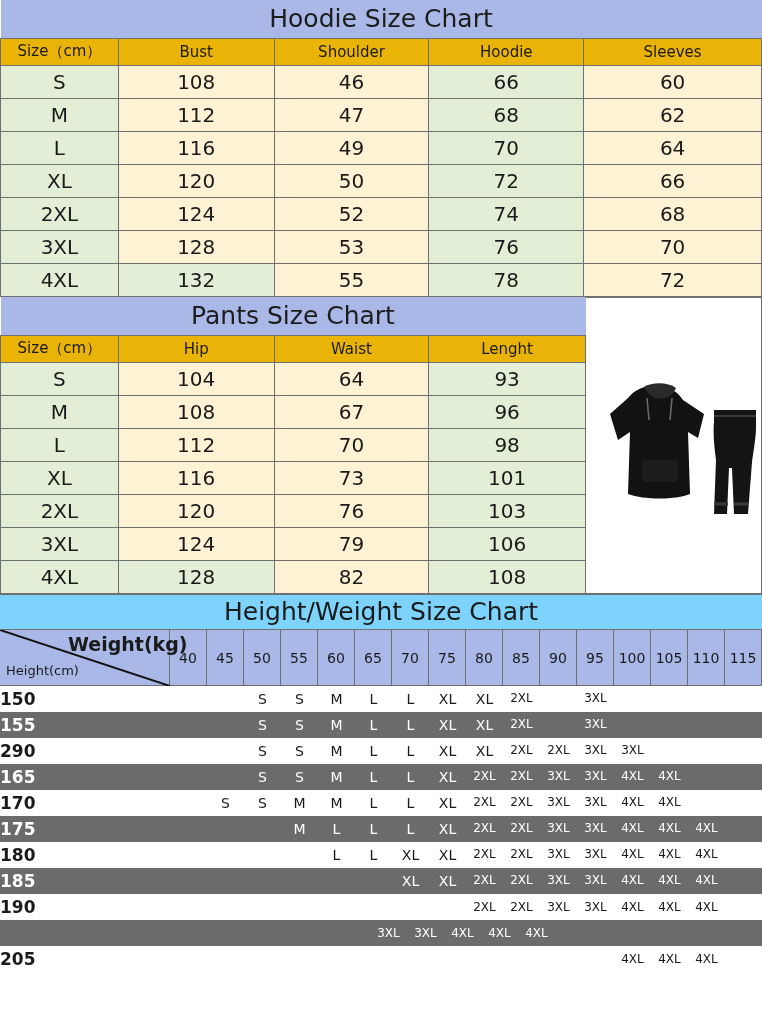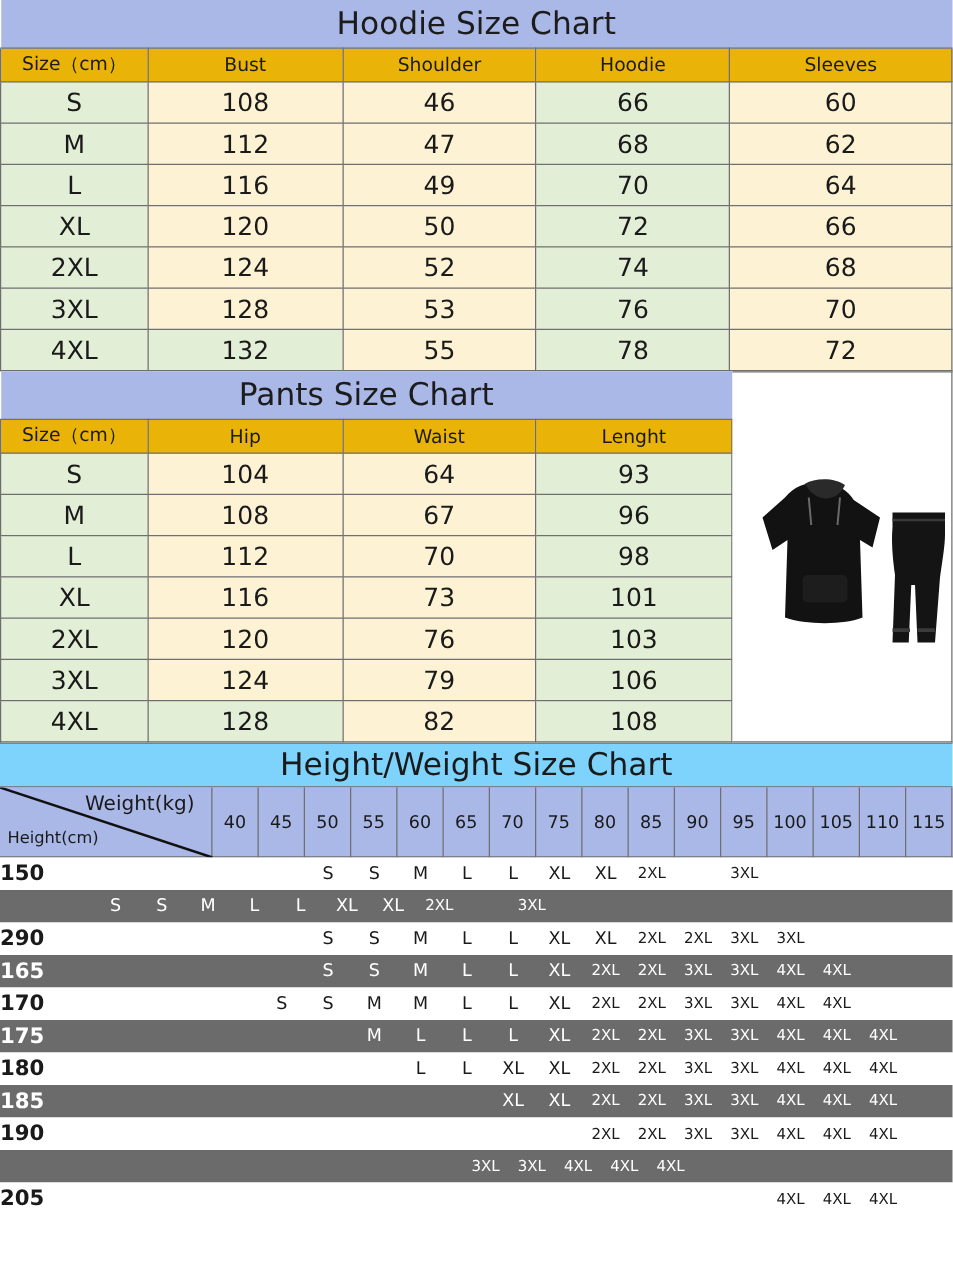--- a/index.html
+++ b/index.html
@@ -4,21 +4,21 @@
 <style>
   * { box-sizing: border-box; }
   html, body { margin:0; padding:0; }
   body {
     width: 762px; height: 1020px;
     font-family: "DejaVu Sans", sans-serif;
     background: #ffffff;
     color: #1a1a1a;
     overflow: hidden;
   }
-  .page { position: relative; width: 762px; height: 1020px; }
+  .page { position: relative; width: 762px; height: 1020px; border-radius: 30px; }
 
   
   table { border-collapse: collapse; width: 100%; }
   td, th { border: 1px solid #6f6f6f; text-align: center; font-weight: normal; }
 
   
   .hoodie-wrap { width: 762px; }
   .title-row td {
     background: #aab8e8;
     font-size: 25px;
@@ -67,21 +67,21 @@
     padding: 2px 0 3px 0;
     border: 1px solid #6f6f6f;
     border-left: none; border-right: none;
   }
   .hw-head { position: relative; height: 56px; background: #aab8e8; border-bottom: 1px solid #6f6f6f; }
   .hw-head .corner {
     position:absolute; left:0; top:0; width:170px; height:56px;
     border-right: 1px solid #6f6f6f;
   }
   .hw-head .corner svg { position:absolute; left:0; top:0; }
-  .hw-head .wlabel { position:absolute; left:68px; top:3px; font-size:16px; font-weight:normal; }
+  .hw-head .wlabel { position:absolute; left:68px; top:3px; font-size:19px; font-weight:bold; }
   .hw-head .hlabel { position:absolute; left:6px; top:33px; font-size:13px; font-weight:normal; }
   .hw-head .wcols { position:absolute; left:170px; top:0; height:56px; display:flex; }
   .hw-head .wcol {
     width: 37px; height:56px; border-right:1px solid #6f6f6f;
     display:flex; align-items:center; justify-content:center;
     font-size:14px;
   }
   .hw-rows { }
   .hw-row { position:relative; height:26px; display:flex; align-items:center; }
   .hw-row.dark { background:#6b6b6b; color:#ffffff; }
@@ -308,20 +308,21 @@
           <div class="cell small"></div>
           <div class="cell small">3XL</div>
           <div class="cell small"></div>
           <div class="cell small"></div>
           <div class="cell small"></div>
           <div class="cell small"></div>
         </div>
       </div>
 
       <div class="hw-row dark">
+        <div class="hcell">155</div>
         <div class="cells">
           <div class="cell"></div>
           <div class="cell"></div>
           <div class="cell">S</div>
           <div class="cell">S</div>
           <div class="cell">M</div>
           <div class="cell">L</div>
           <div class="cell">L</div>
           <div class="cell">XL</div>
           <div class="cell">XL</div>

